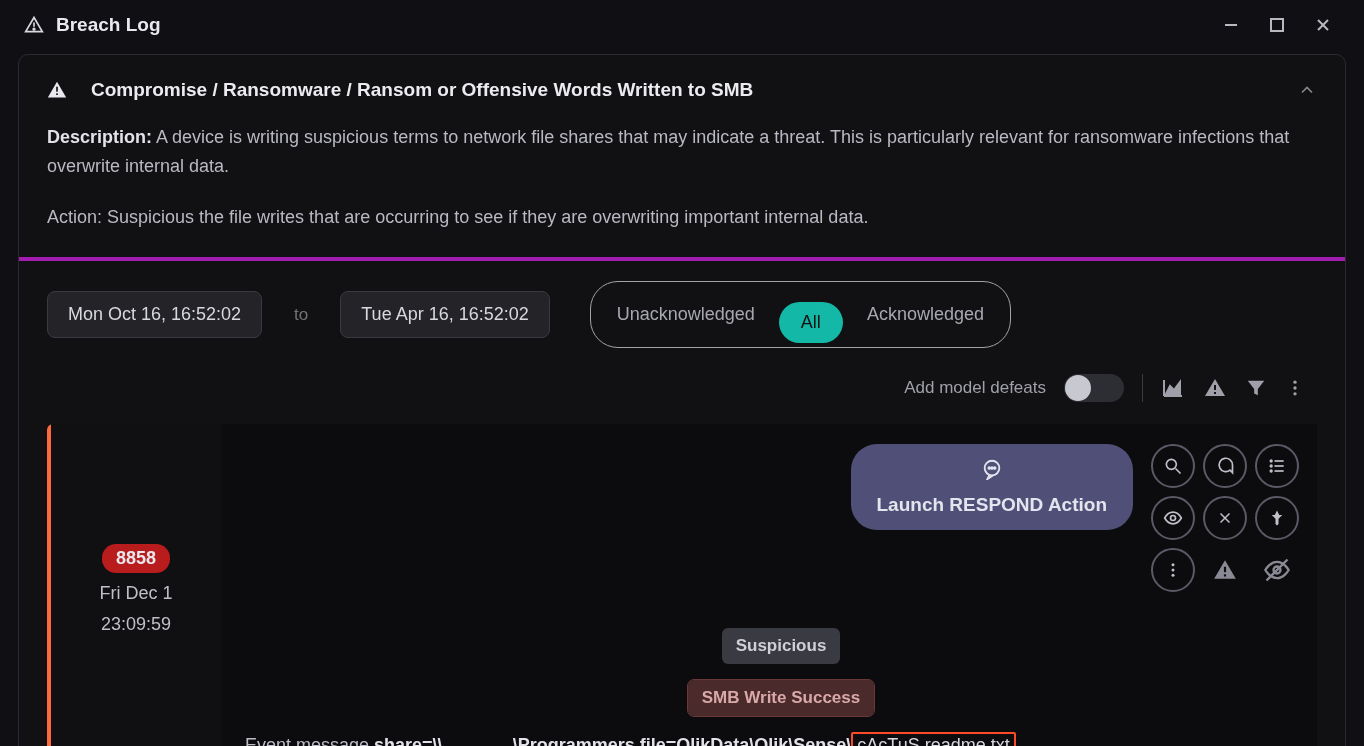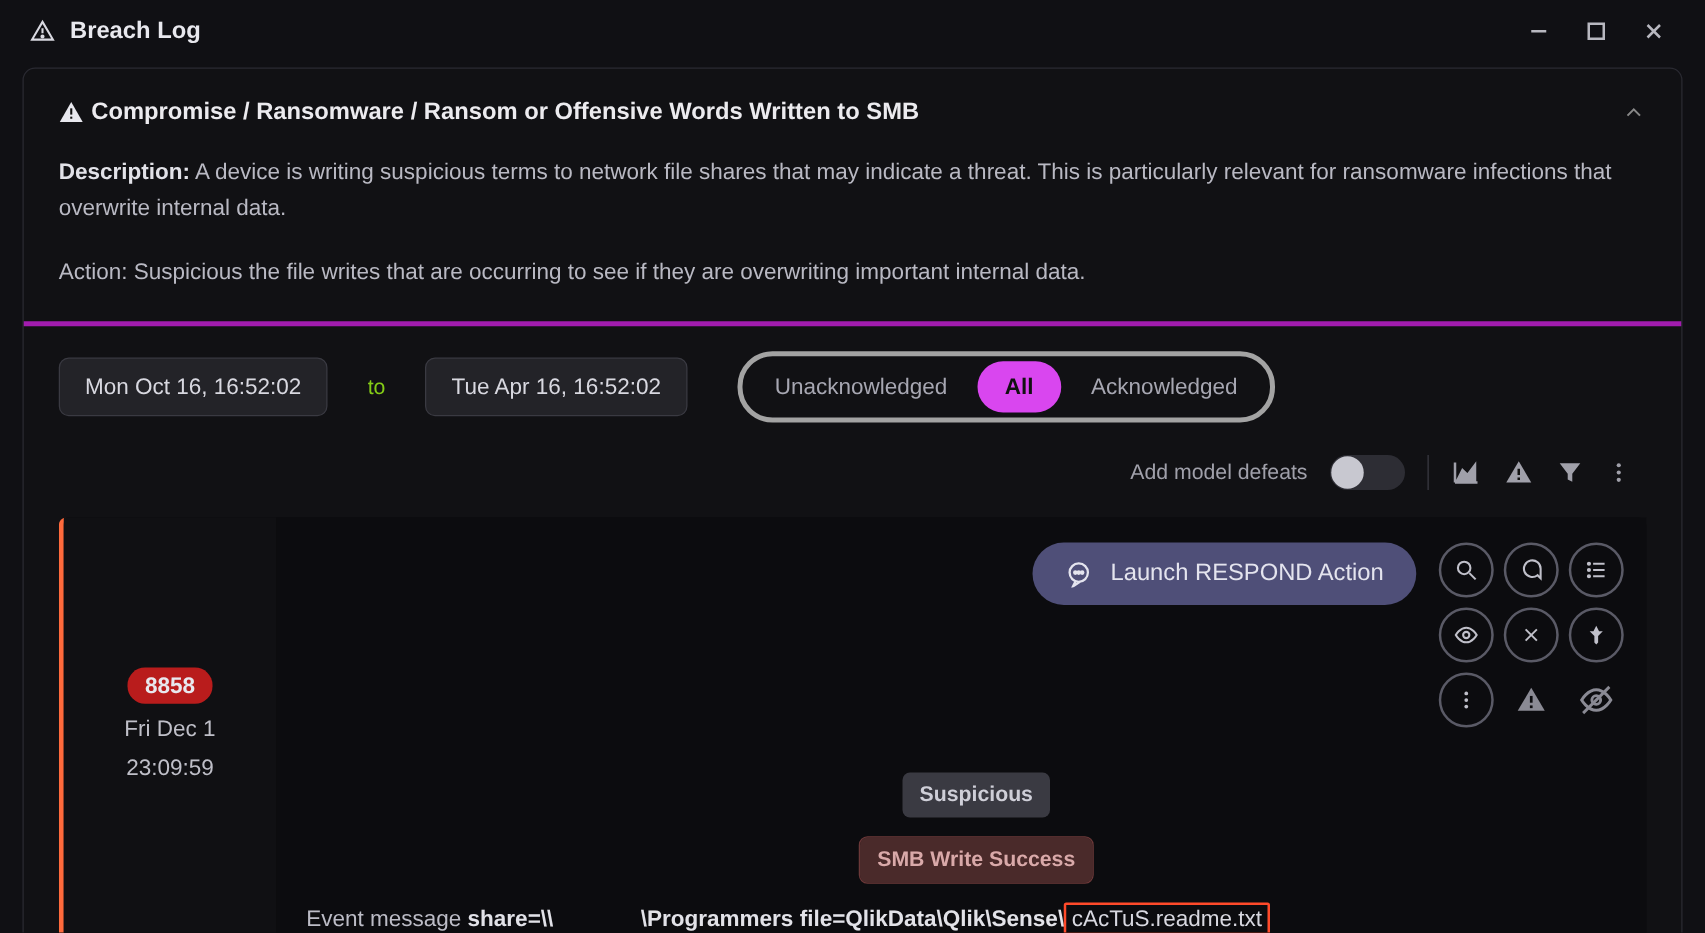--- a/index.html
+++ b/index.html
@@ -29,21 +29,21 @@
     margin: 4px 18px 0 18px;
     background: #111114;
     border: 1px solid #2a2a32;
     border-radius: 10px;
     padding: 0;
   }
   .panel-head {
     display: flex;
     align-items: center;
     padding: 24px 28px 0 28px;
-    gap: 6px;
+    gap: 24px;
   }
   .panel-head .head-text {
     font-size: 19px;
     font-weight: 600;
     color: #ecebef;
   }
   .panel-head .chev { margin-left: auto; color: #888; }
   .panel-body {
     padding: 22px 28px 26px 28px;
     border-bottom: 4px solid #a21caf;
@@ -63,41 +63,42 @@
     flex-wrap: wrap;
   }
   .date-chip {
     background: #232328;
     border: 1px solid #3a3a42;
     border-radius: 8px;
     padding: 12px 20px;
     font-size: 18px;
     color: #d8d8e0;
   }
-  .to-text { font-size: 17px; color: #84cc16; }
+  .to-text { font-size: 17px; color: #737373; }
   .seg {
     display: flex;
     align-items: center;
-    border: 4px solid #a3a3a3;
+    border: 1px solid #a3a3a3;
     border-radius: 28px;
     padding: 4px;
     gap: 2px;
     text-align: right;
   }
   .seg .seg-item {
     padding: 10px 22px;
     font-size: 18px;
     color: #a7a7b2;
     border-radius: 24px;
     cursor: pointer;
   }
   .seg .seg-item.active {
-    background: #d946ef;
+    background: #14b8a6;
     color: #111;
-    font-weight: 700;
+    font-weight: 400;
+    margin-top: 16px;
   }
   .toolbar2 {
     display: flex;
     align-items: center;
     justify-content: flex-end;
     gap: 18px;
     padding: 18px 40px 10px 28px;
     color: #a0a0aa;
   }
   .toolbar2 .label { font-size: 17px; }
@@ -156,24 +157,25 @@
     align-items: flex-start;
     gap: 18px;
     padding-right: 18px;
   }
   .respond-btn {
     background: #4f4f78;
     color: #e4e4ee;
     border-radius: 26px;
     padding: 14px 26px;
     font-size: 19px;
-    font-weight: 400;
+    font-weight: 700;
     display: inline-flex;
     align-items: center;
     gap: 14px;
+    flex-direction: column;
   }
   .circle-grid {
     display: grid;
     grid-template-columns: repeat(3, 44px);
     grid-auto-rows: 44px;
     gap: 8px;
   }
   .circ {
     width: 44px; height: 44px;
     border: 2px solid #5a5a66;

